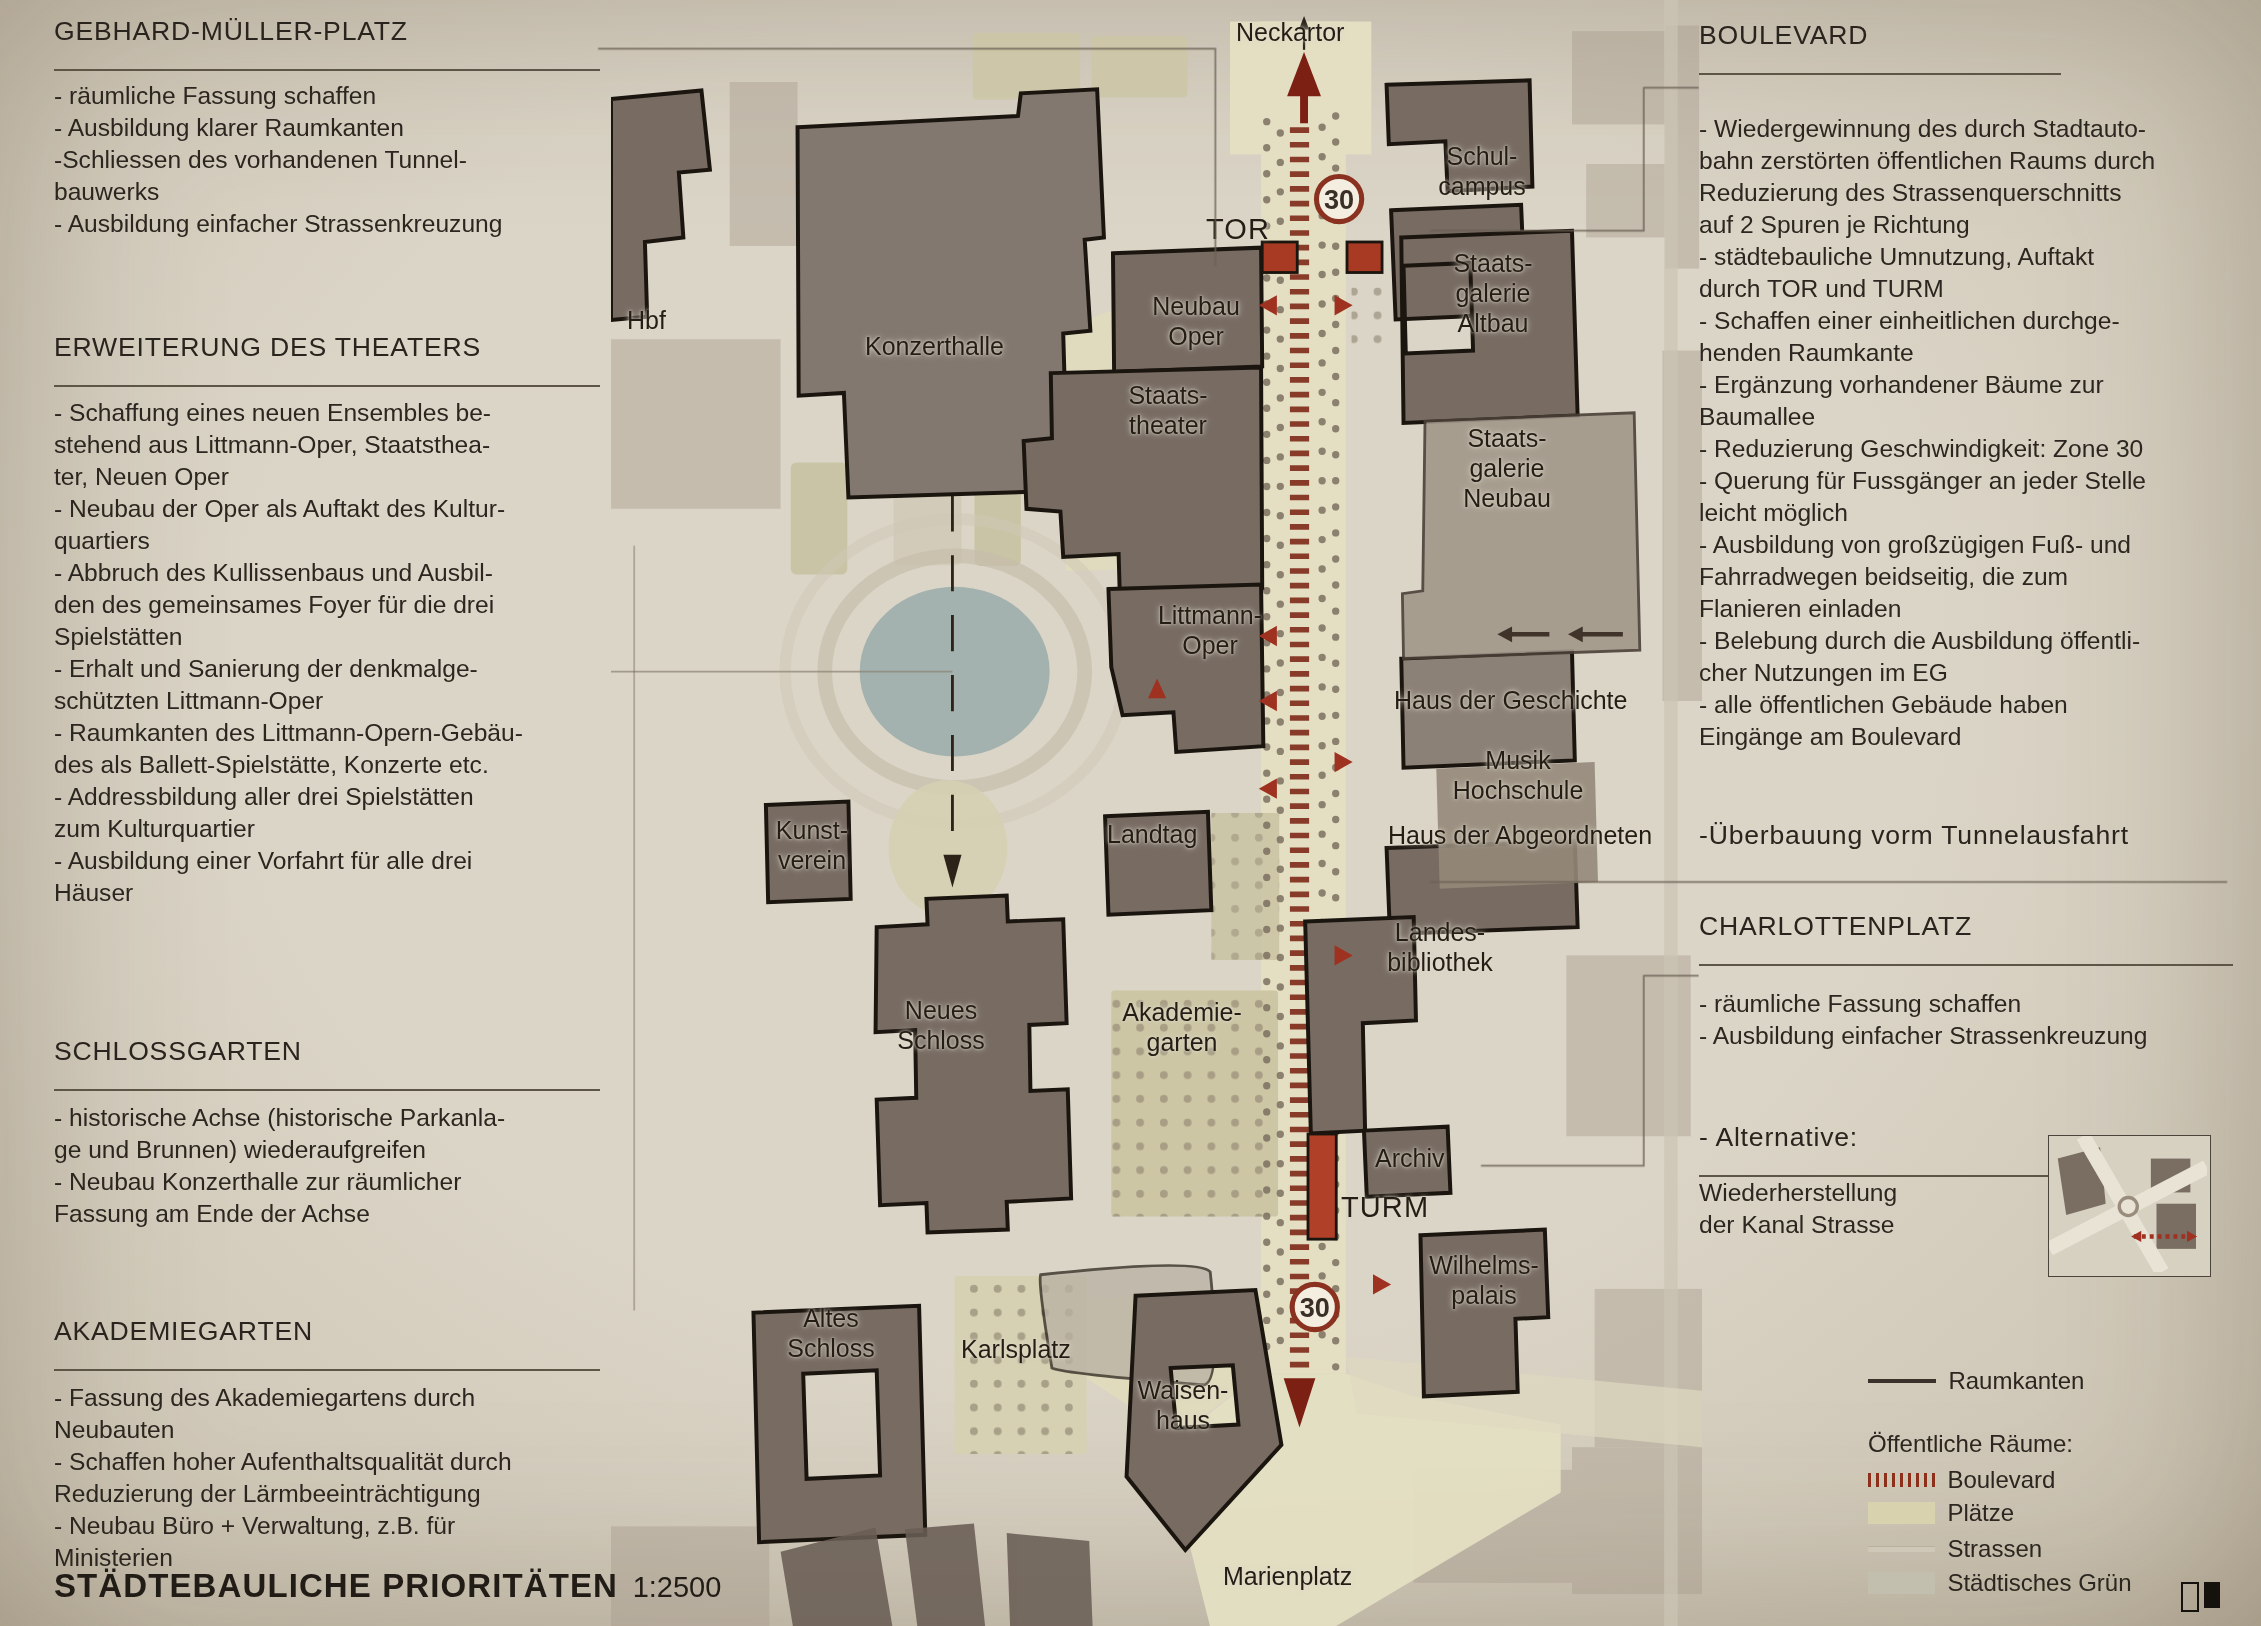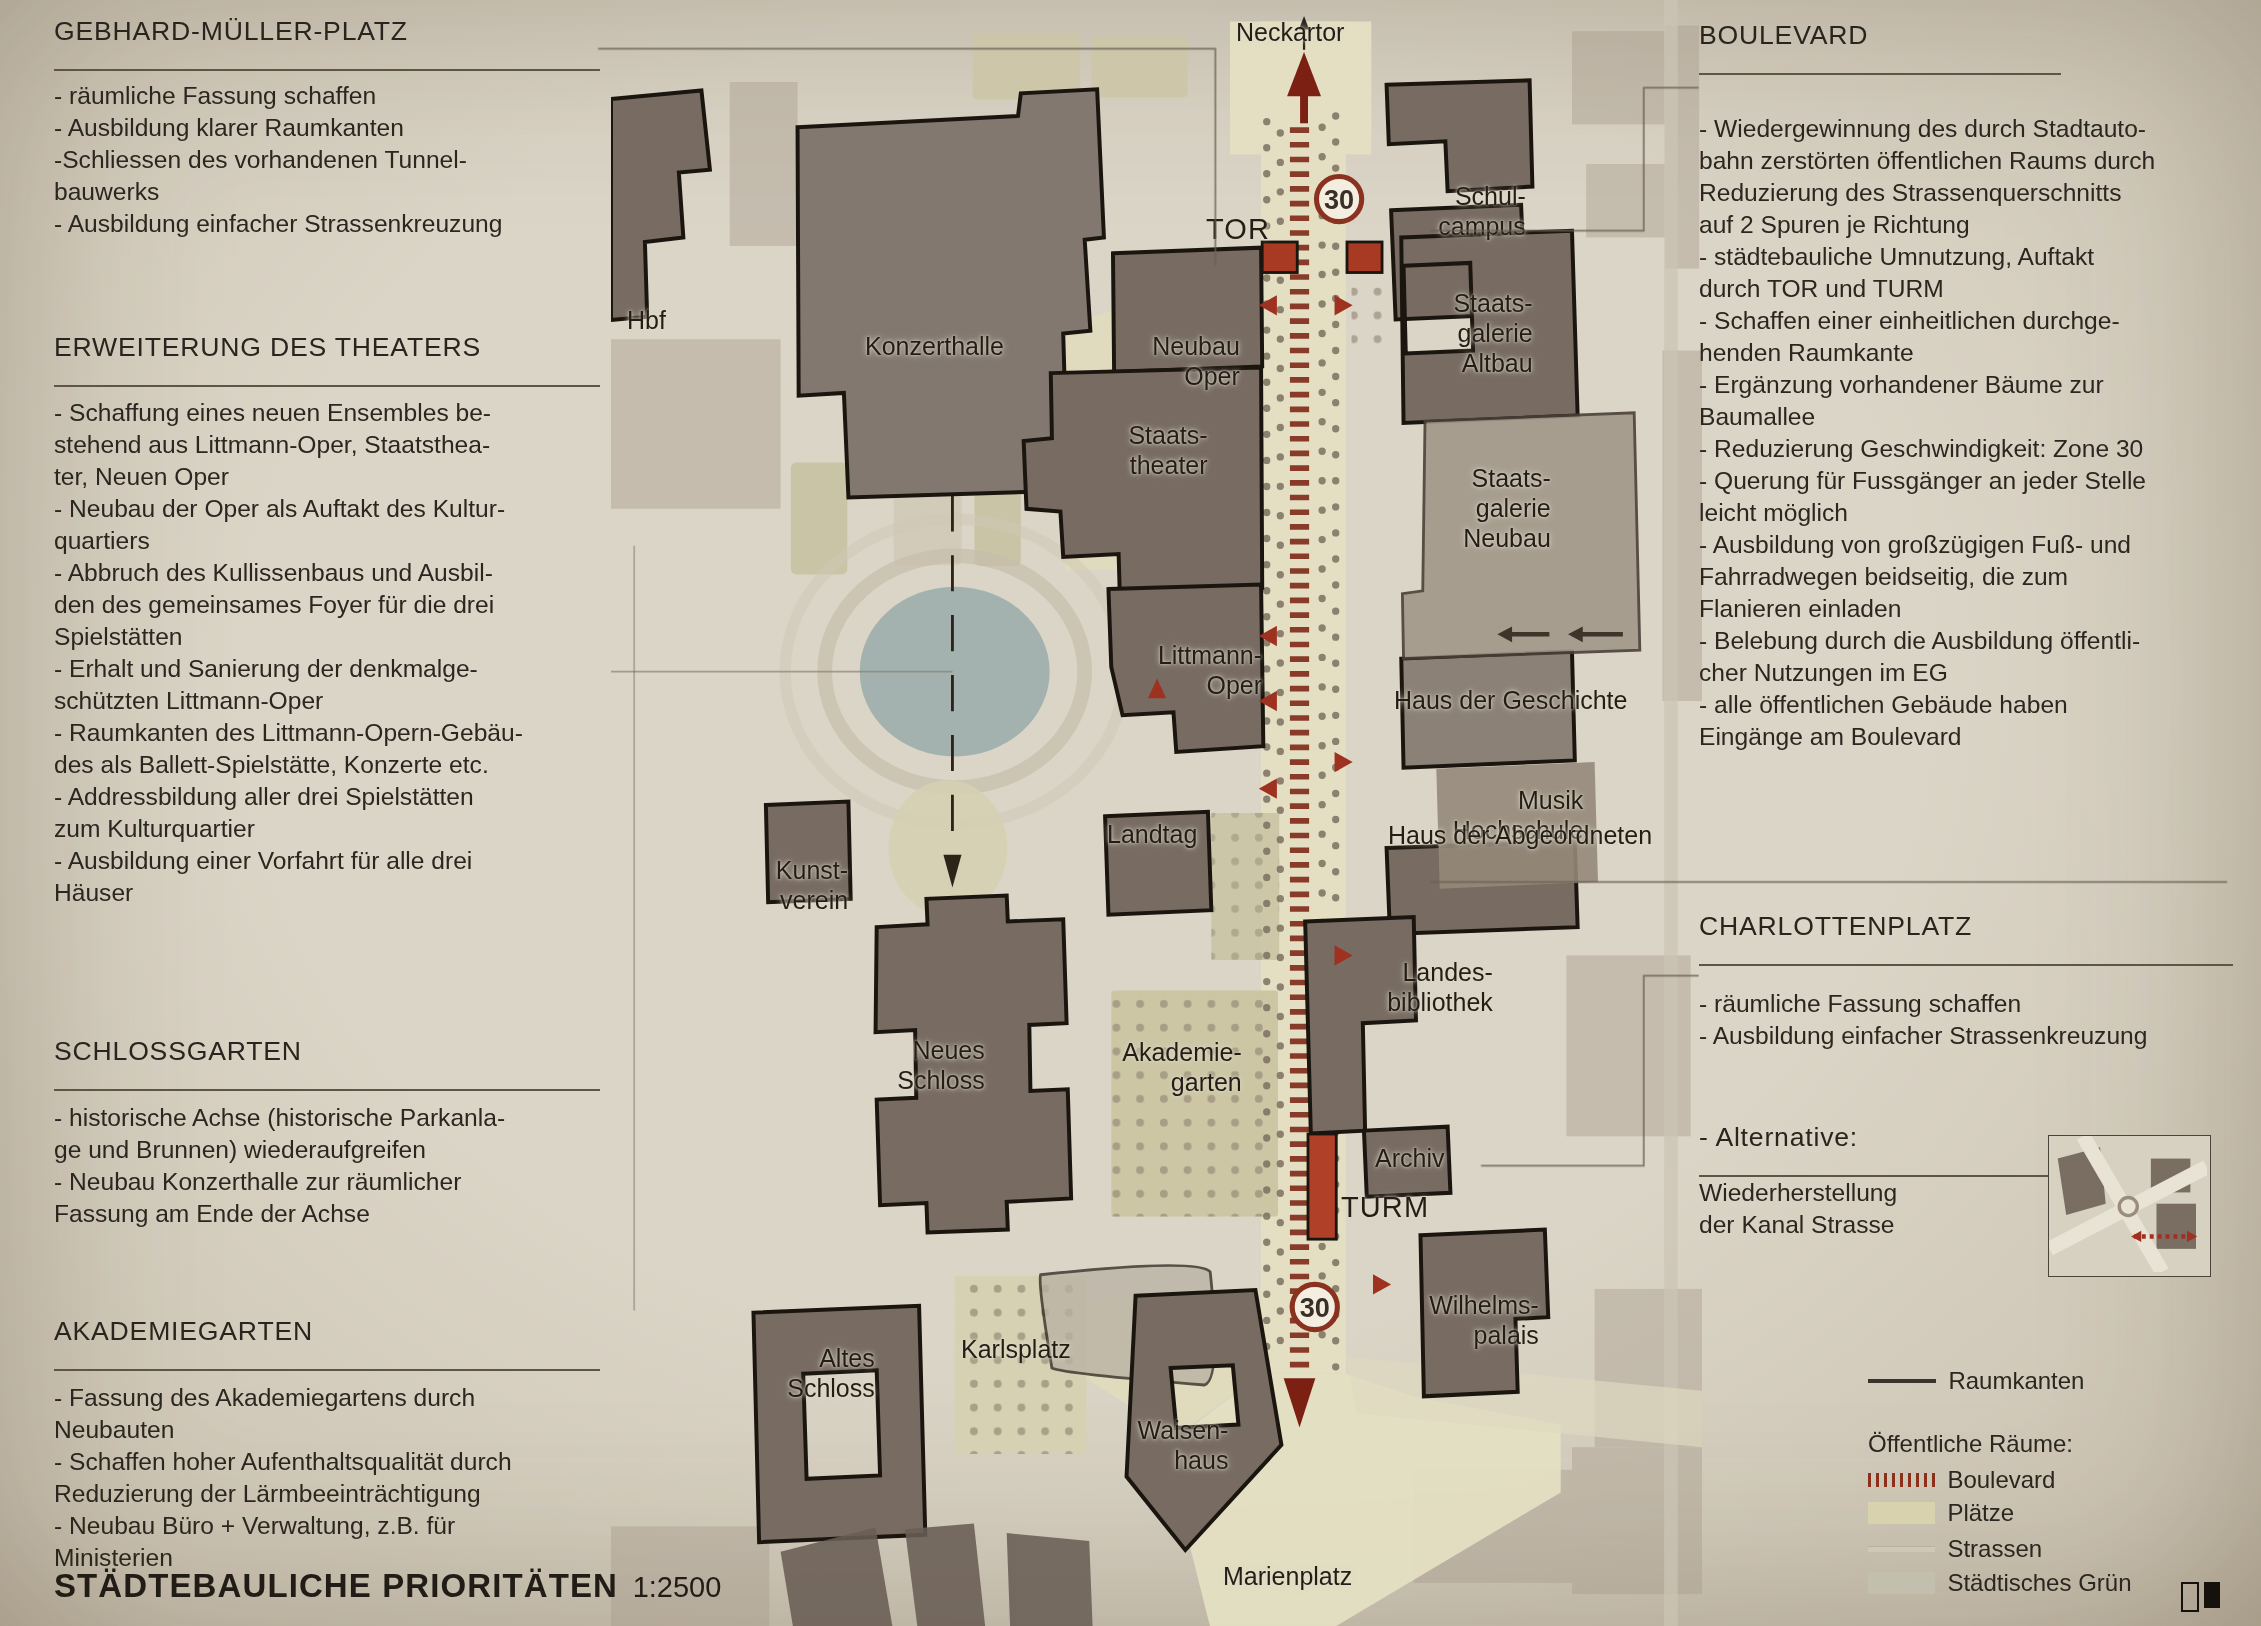--- a/index.html
+++ b/index.html
@@ -17,21 +17,21 @@
   .line{font-size:24.6px;line-height:32px;color:#2b261f;white-space:nowrap;}
   .rcol .line{white-space:nowrap;}
   
   #footer-title{position:absolute;left:54px;top:1567px;font-size:33px;font-weight:bold;
                 letter-spacing:1.1px;color:#211c16;}
   #footer-title .scale{font-weight:normal;font-size:29px;letter-spacing:0;margin-left:14.7px;}
   
   #map{position:absolute;left:611px;top:0;width:1091px;height:1627px;}
   .mlab{position:absolute;font-size:25px;line-height:30px;color:#241d15;white-space:pre-line;
         text-shadow:0 0 6.8px rgba(224,218,202,.95),0 0 2.8px rgba(224,218,202,.85);}
-  .mlab.c{transform:translateX(-50%);text-align:right;margin-top:40px;}
+  .mlab.c{transform:translateX(-50%);text-align:center;}
   .mlab.big{font-size:29px;letter-spacing:1.1px;}
   
   .legend-row{position:absolute;display:flex;align-items:center;gap:12.4px;}
   .legend-label{font-size:24px;color:#2b261f;white-space:nowrap;}
   .sw-line{width:68px;height:3.4px;background:#3a332c;}
   .sw-hatch{width:67px;height:14.7px;
             background:repeating-linear-gradient(90deg,#8c2f1b 0 3.4px,rgba(0,0,0,0) 3.4px 8px);}
   .sw-beige{width:67px;height:22.6px;background:#d9d2ae;}
   .sw-road{width:67px;height:5.7px;background:#cfc8b8;border-top:1.1px solid #b9b1a0;}
   .sw-green{width:67px;height:22.6px;background:#c2bfae;}
@@ -310,20 +310,23 @@
     <div class="line">leicht möglich</div>
     <div class="line">- Ausbildung von großzügigen Fuß- und</div>
     <div class="line">Fahrradwegen beidseitig, die zum</div>
     <div class="line">Flanieren einladen</div>
     <div class="line">- Belebung durch die Ausbildung öffentli-</div>
     <div class="line">cher Nutzungen im EG</div>
     <div class="line">- alle öffentlichen Gebäude haben</div>
     <div class="line">Eingänge am Boulevard</div>
   </div>
 
+  <div class="sec rcol" style="left:1699px;top:820px;width:537px">
+    <div class="sec-heading nounder">-Überbauung vorm Tunnelausfahrt</div>
+  </div>
 
   <div class="sec rcol" style="left:1699px;top:911px;width:537px">
     <div class="sec-heading" style="width:534px">CHARLOTTENPLATZ</div>
   </div>
   <div class="lines rcol" style="left:1699px;top:988px;width:560px">
     <div class="line">- räumliche Fassung schaffen</div>
     <div class="line">- Ausbildung einfacher Strassenkreuzung</div>
   </div>
 
   <div class="sec rcol" style="left:1699px;top:1122px;width:359px">

